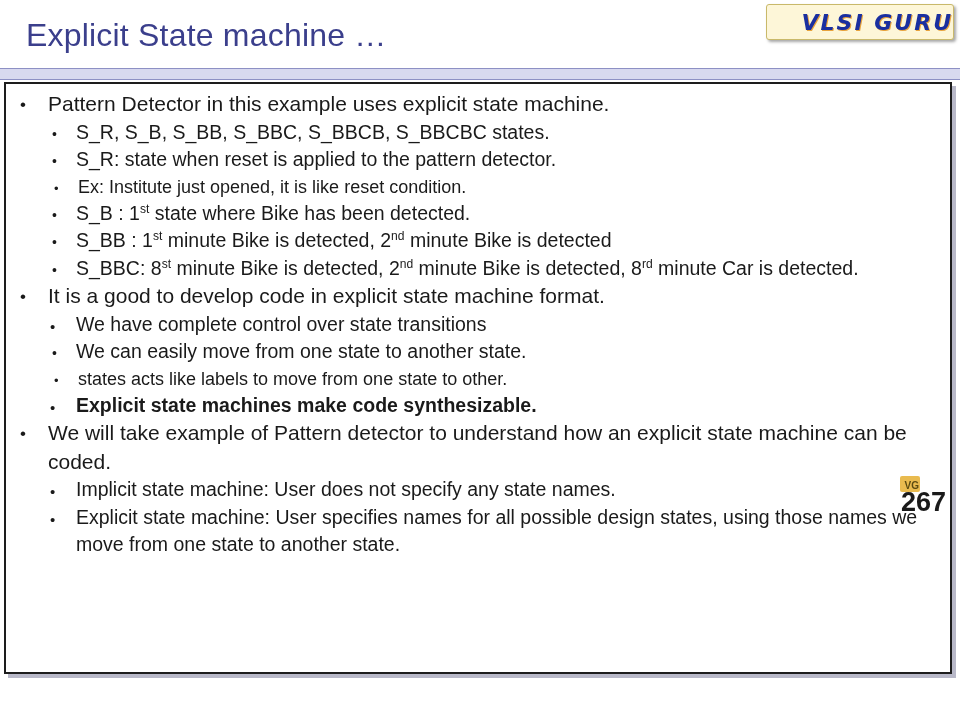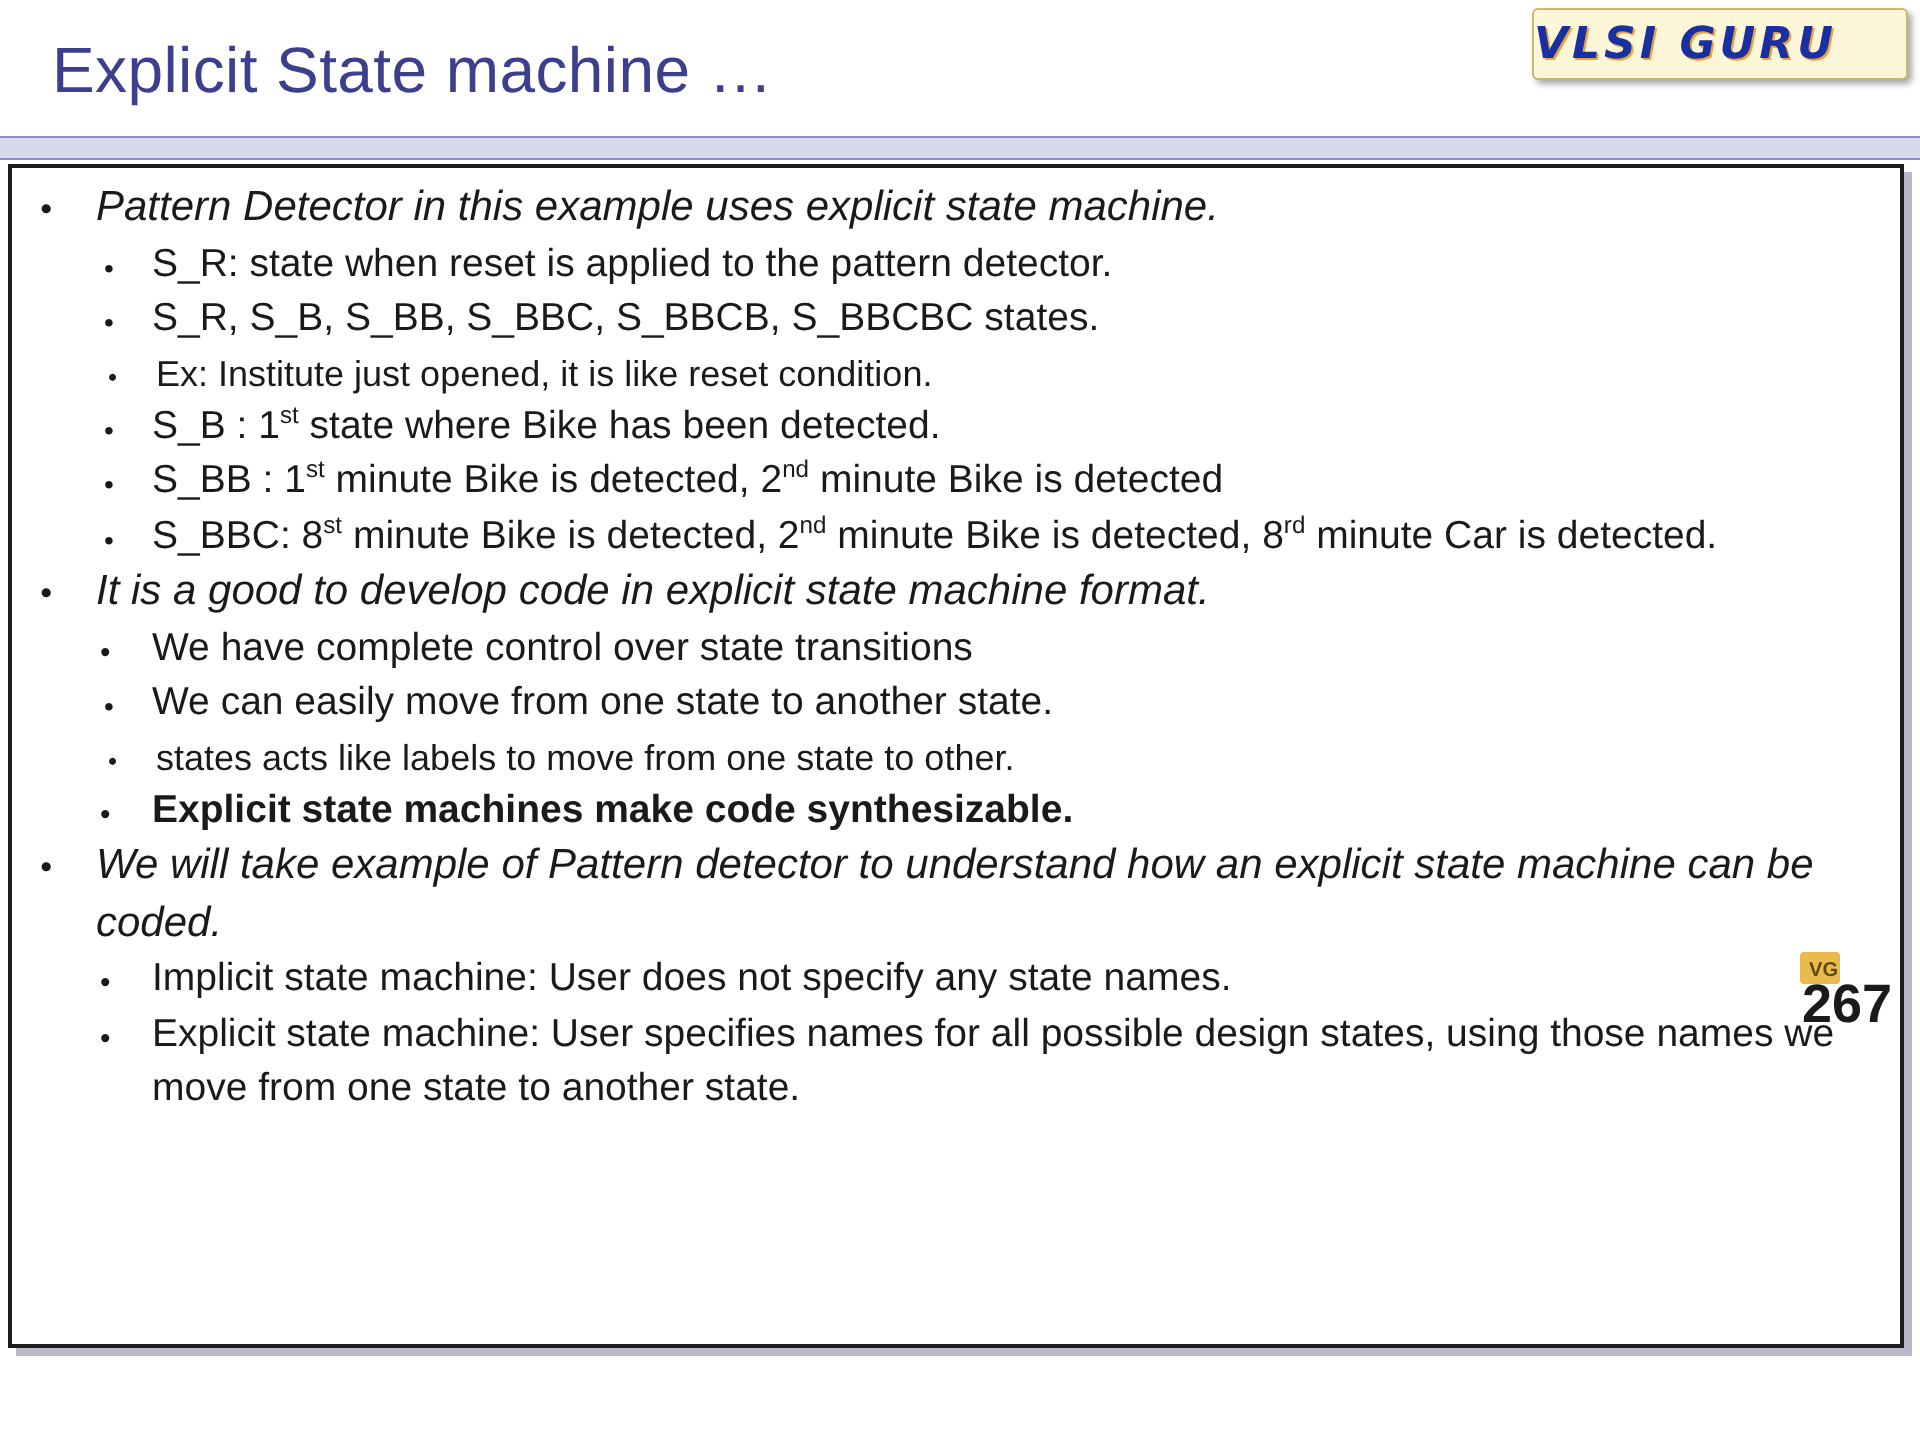--- a/index.html
+++ b/index.html
@@ -57,21 +57,21 @@
     right: 6px;
     top: 4px;
     width: 186px;
     height: 34px;
     background: #fdf6d8;
     border: 1px solid #c9b96a;
     border-radius: 3px;
     box-shadow: 2px 2px 3px rgba(0,0,0,0.35);
     display: flex;
     align-items: center;
-    justify-content: flex-start;
+    justify-content: flex-end;
   }
   .logo-text {
     font-family: "DejaVu Sans", sans-serif;
     font-style: italic;
     font-weight: bold;
     font-size: 22px;
     color: #1a2fa0;
     letter-spacing: 2px;
     text-shadow: 1px 1px 0 #e8a33d;
   }
@@ -111,21 +111,20 @@
     left: 0;
     top: 0;
   }
 
   
   .l1 > li.item {
     font-size: 21px;
     line-height: 28.5px;
     padding-left: 28px;
     margin-left: 8px;
-    font-style: italic;
   }
   .l1 > li.item::before { font-size: 17px; top: 1px; }
 
   
   .l2 > li.item {
     font-size: 19.5px;
     line-height: 27.5px;
     padding-left: 26px;
     margin-left: 38px;
   }
@@ -205,24 +204,24 @@
     <ul class="lvl l1">
 
       <li class="item">
         <span class="txt">Pattern Detector in this example uses explicit state machine.</span>
       </li>
     </ul>
 
 
     <ul class="lvl l3">
       <li class="item">
+        <span class="txt">S_R, S_B, S_BB, S_BBC, S_BBCB, S_BBCBC states.</span>
+      </li>
+      <li class="item">
         <span class="txt">S_R: state when reset is applied to the pattern detector.</span>
-      </li>
-      <li class="item">
-        <span class="txt">S_R, S_B, S_BB, S_BBC, S_BBCB, S_BBCBC states.</span>
       </li>
     </ul>
 
     <ul class="lvl l4">
       <li class="item">
         <span class="txt">Ex: Institute just opened, it is like reset condition.</span>
       </li>
     </ul>
 
     <ul class="lvl l3">

